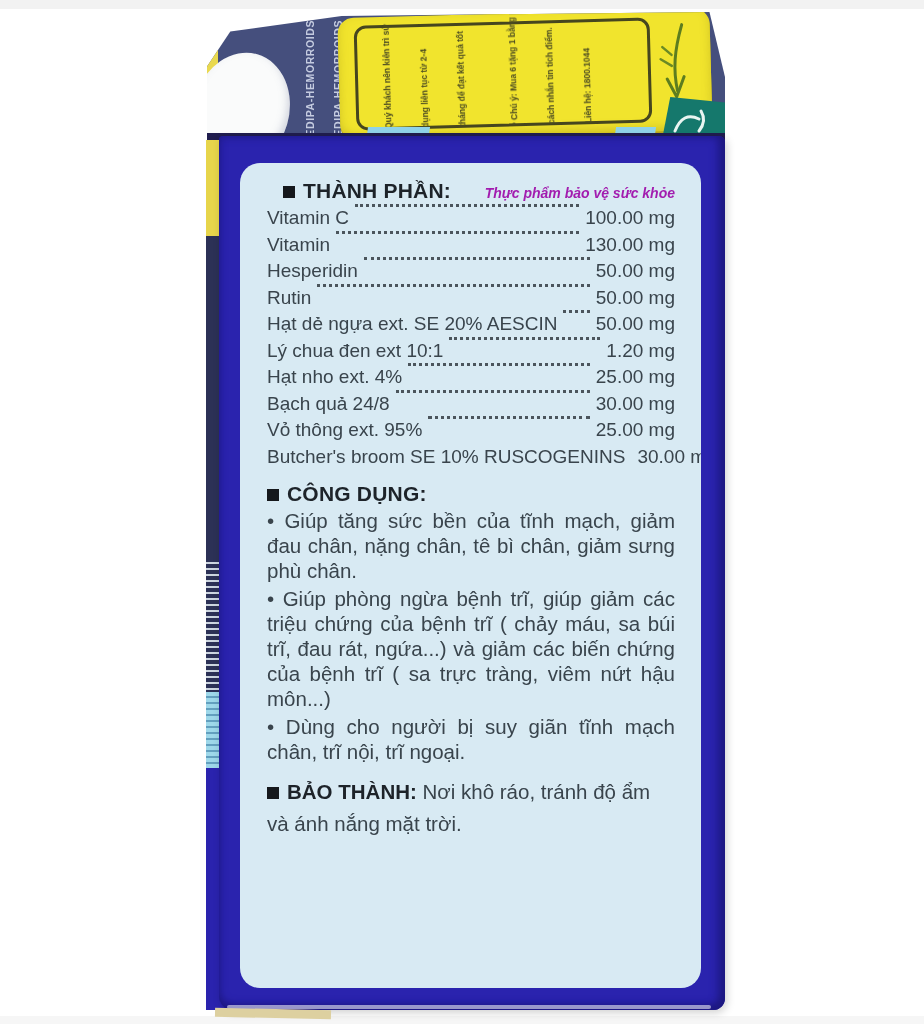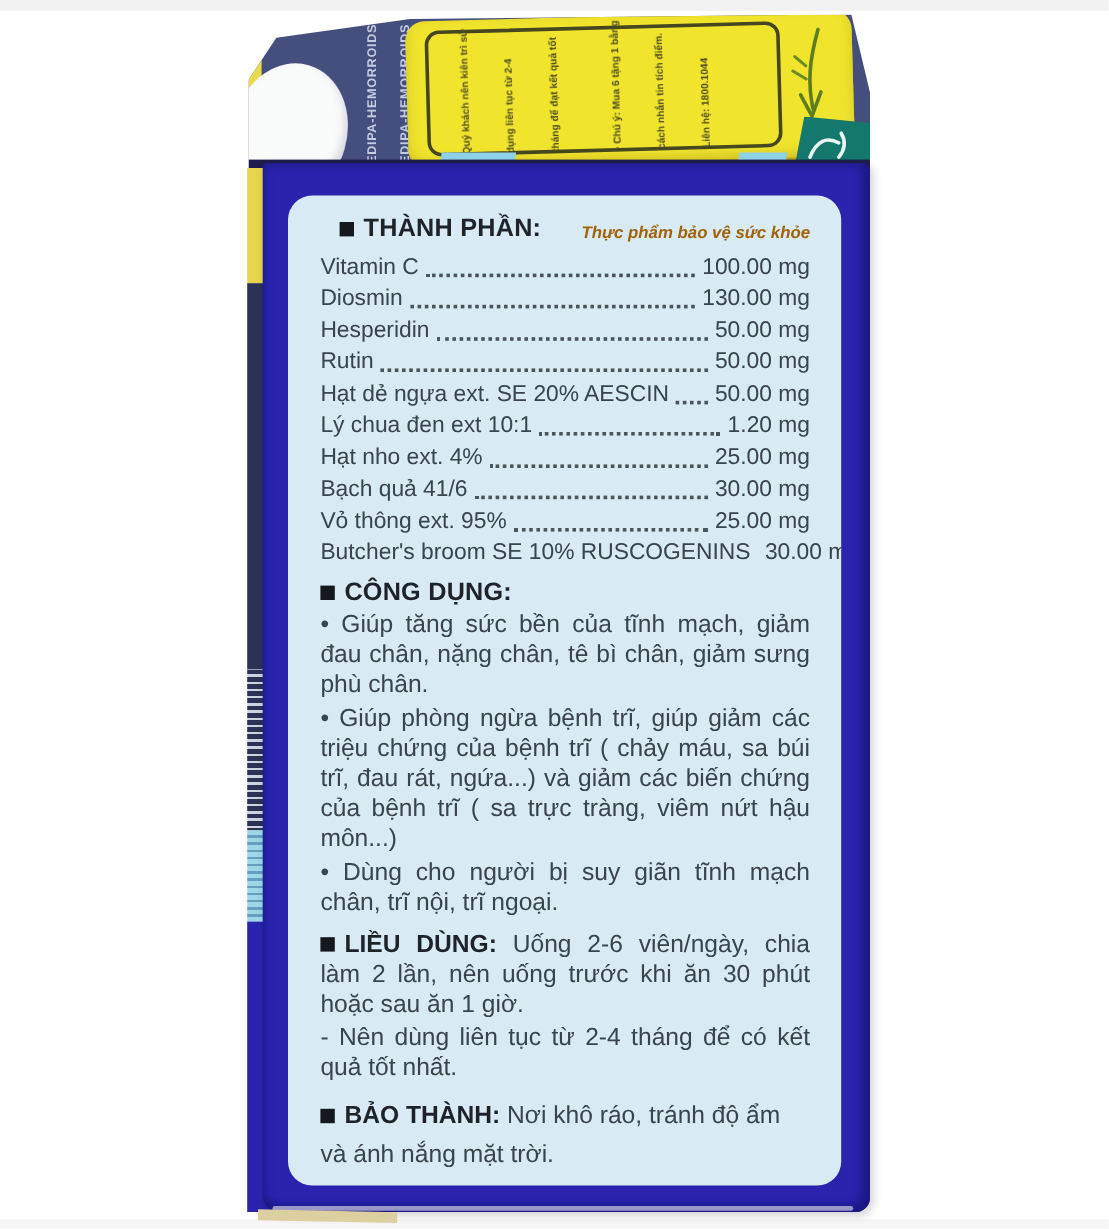--- a/index.html
+++ b/index.html
@@ -74,23 +74,23 @@
   .bottom-tan-sliver{ position:absolute; left:-4px; bottom:-8px; width:116px; height:9px; background:#ddd0a0; transform:rotate(1.2deg); }
 
   .panel{
     position:absolute; left:21px; right:24px; top:27px; bottom:22px;
     background:#d8eaf3; border-radius:20px; overflow:hidden;
     padding:12px 26px 10px 27px; color:#39444c;
   }
   .sq{ display:inline-block; width:12px; height:12px; background:#15181c; margin-right:8px; }
   .panel-header{ display:flex; justify-content:space-between; align-items:flex-end; margin:4px 0 4px;padding-left:16px; }
   .sec-title{ font-size:21px; font-weight:bold; color:#1d2329; letter-spacing:.2px; }
-  .health-note{ font-size:14px; font-weight:bold; font-style:italic; color:#a16207; padding-bottom:2px; }
-
-  .ing-row{ display:flex; align-items:flex-end; height:26.5px; font-size:19px; color:#39444c; }
+  .health-note{ font-size:14px; font-weight:bold; font-style:italic; color:#a21caf; padding-bottom:2px; }
+
+  .ing-row{ display:flex; align-items:flex-start; height:26.5px; font-size:19px; color:#39444c; }
   .ing-name{ white-space:nowrap; }
   .dot-leader{ flex:1; border-bottom:3px dotted #4b555c; margin:0 6px; position:relative; top:-3px; }
   .ing-amt{ white-space:nowrap; }
 
   .sec-head{ margin:10px 0 2px; }
   .body{ font-size:20.5px; line-height:1.23; text-align:justify; color:#39444c; margin:2px 0; }
   .body b, .sec-title b{ color:#1d2329; }
   .inline-title{ font-weight:bold; color:#1d2329; }
   .dosage-block{ margin-top:10px; }
   .storage-block{ margin-top:12px; }
@@ -152,21 +152,21 @@
         <span class="health-note">Thực phẩm bảo vệ sức khỏe</span>
       </div>
 
       <div>
         <div class="ing-row">
             <span class="ing-name">Vitamin C</span>
             <span class="dot-leader"></span>
             <span class="ing-amt">100.00 mg</span>
           </div>
         <div class="ing-row">
-            <span class="ing-name">Diosmin</span>
+            <span class="ing-name">Vitamin</span>
             <span class="dot-leader"></span>
             <span class="ing-amt">130.00 mg</span>
           </div>
         <div class="ing-row">
             <span class="ing-name">Hesperidin</span>
             <span class="dot-leader"></span>
             <span class="ing-amt">50.00 mg</span>
           </div>
         <div class="ing-row">
             <span class="ing-name">Rutin</span>
@@ -182,21 +182,21 @@
             <span class="ing-name">Lý chua đen ext 10:1</span>
             <span class="dot-leader"></span>
             <span class="ing-amt">1.20 mg</span>
           </div>
         <div class="ing-row">
             <span class="ing-name">Hạt nho ext. 4%</span>
             <span class="dot-leader"></span>
             <span class="ing-amt">25.00 mg</span>
           </div>
         <div class="ing-row">
-            <span class="ing-name">Bạch quả 41/6</span>
+            <span class="ing-name">Bạch quả 24/8</span>
             <span class="dot-leader"></span>
             <span class="ing-amt">30.00 mg</span>
           </div>
         <div class="ing-row">
             <span class="ing-name">Vỏ thông ext. 95%</span>
             <span class="dot-leader"></span>
             <span class="ing-amt">25.00 mg</span>
           </div>
         <div class="ing-row">
             <span class="ing-name">Butcher's broom SE 10% RUSCOGENINS</span>
@@ -205,24 +205,20 @@
           </div>
       </div>
 
       <div>
         <p class="sec-head sec-title"><span class="sq"></span><b>CÔNG DỤNG:</b></p>
         <p class="body">• Giúp tăng sức bền của tĩnh mạch, giảm đau chân, nặng chân, tê bì chân, giảm sưng phù chân.</p>
         <p class="body">• Giúp phòng ngừa bệnh trĩ, giúp giảm các triệu chứng của bệnh trĩ ( chảy máu, sa búi trĩ, đau rát, ngứa...) và giảm các biến chứng của bệnh trĩ ( sa trực tràng, viêm nứt hậu môn...)</p>
         <p class="body">• Dùng cho người bị suy giãn tĩnh mạch chân, trĩ nội, trĩ ngoại.</p>
       </div>
 
-      <div class="dosage-block">
-        <p class="body"><span class="sq"></span><span class="inline-title">LIỀU DÙNG:</span> <span>Uống 2-6 viên/ngày, chia làm 2 lần, nên uống trước khi ăn 30 phút hoặc sau ăn 1 giờ.</span></p>
-        <p class="body">- Nên dùng liên tục từ 2-4 tháng để có kết quả tốt nhất.</p>
-      </div>
 
       <div class="storage-block">
         <p class="body"><span class="sq"></span><span class="inline-title">BẢO THÀNH:</span> <span>Nơi khô ráo, tránh độ ẩm và ánh nắng mặt trời.</span></p>
       </div>
 
     </div>
     <div class="bottom-highlight"></div>
     <div class="bottom-tan-sliver"></div>
   </div>
 </div>

